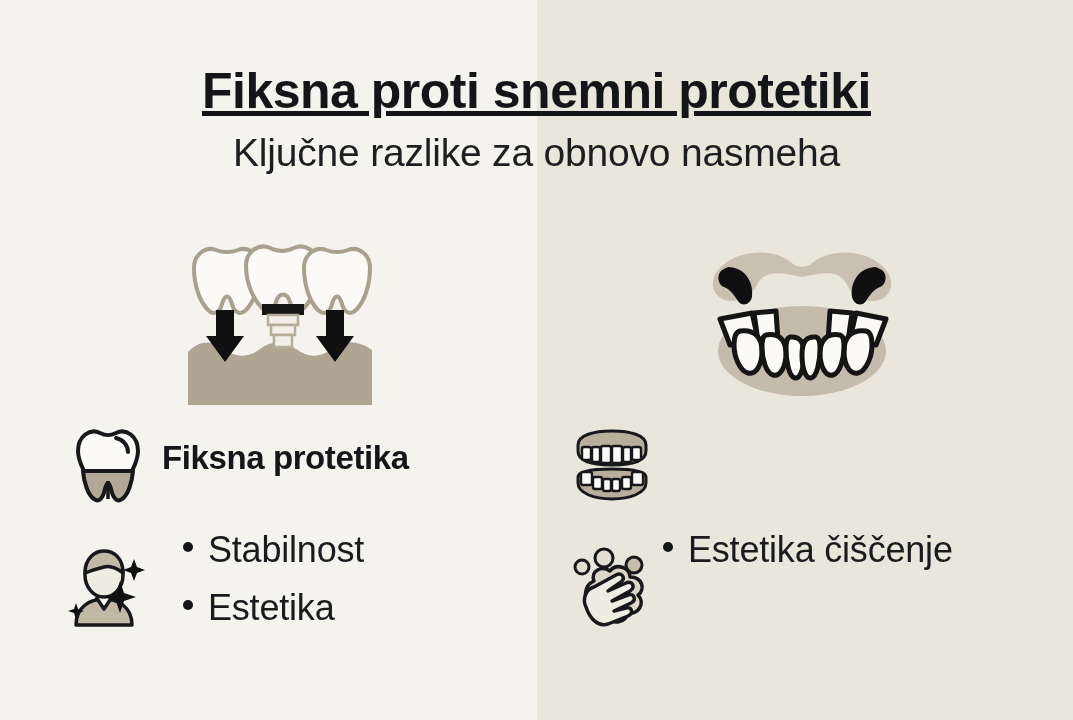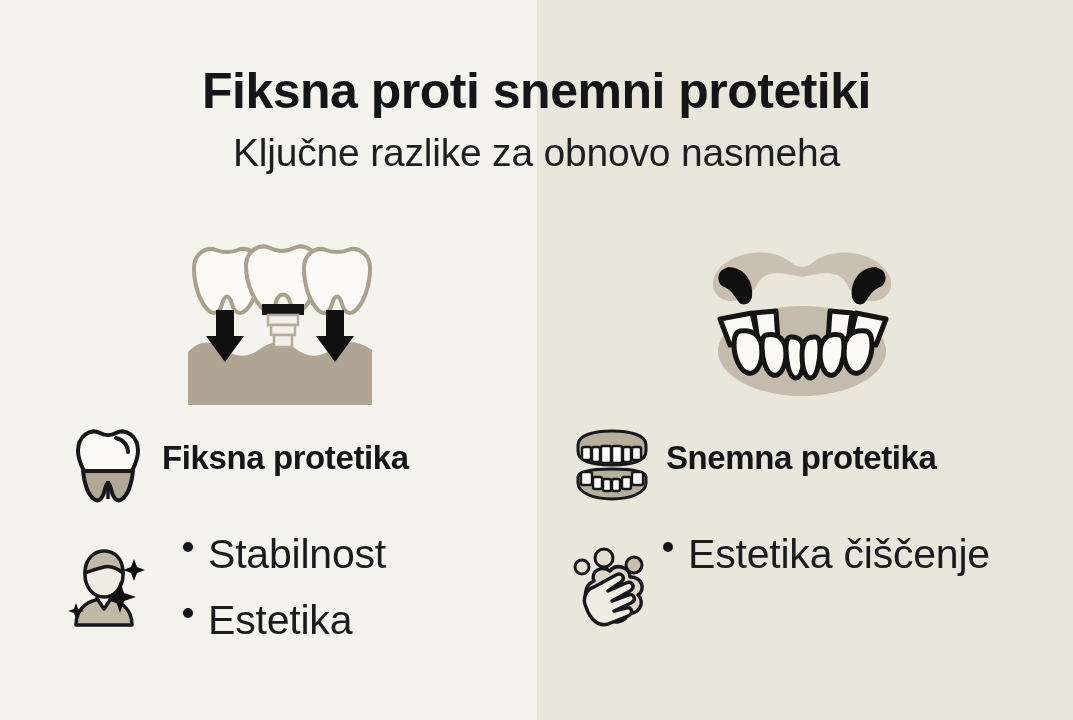--- a/index.html
+++ b/index.html
@@ -42,20 +42,21 @@
     text-align: center;
   }
   .title {
     margin: 0;
     padding-top: 63px;
     font-size: 50px;
     font-weight: 700;
     letter-spacing: -0.5px;
     color: #141519;
     line-height: 1.12;
+    text-decoration: underline;
   }
   .subtitle {
     margin: 0;
     padding-top: 12px;
     font-size: 39px;
     font-weight: 400;
     color: #1d1e22;
     letter-spacing: -0.2px;
   }
   
@@ -102,21 +103,21 @@
     list-style: none;
     margin: 0;
     padding: 0;
     position: absolute;
     left: 118px;
     top: 96px;
   }
   .col-right .bullets { left: 92px; }
 
   .bullet {
-    font-size: 41px;
+    font-size: 36px;
     font-weight: 400;
     color: #1a1b1f;
     line-height: 1.62;
     letter-spacing: -0.2px;
     white-space: nowrap;
     position: relative;
     padding-left: 28px;
   }
   .bullet::before {
     content: "";
@@ -282,21 +283,20 @@
           <g fill="#fbfaf6" stroke="#17181c" stroke-width="2.4">
             <rect x="9" y="43" width="11" height="13" rx="2"></rect>
             <rect x="21" y="48" width="9" height="12" rx="2"></rect>
             <rect x="31" y="50" width="8" height="12" rx="2"></rect>
             <rect x="40" y="50" width="8" height="12" rx="2"></rect>
             <rect x="50" y="48" width="9" height="12" rx="2"></rect>
             <rect x="60" y="43" width="11" height="13" rx="2"></rect>
           </g>
         </svg>
       </span>
-      <span class="col-title">Snemna protetika</span>
     </div>
 
     <span class="side-icon">
       <svg viewBox="0 0 90 86" width="90" height="86">
 
         <circle cx="14" cy="22" r="7" fill="#e3ded2" stroke="#17181c" stroke-width="3"></circle>
         <circle cx="36" cy="13" r="9" fill="#e3ded2" stroke="#17181c" stroke-width="3"></circle>
         <circle cx="66" cy="20" r="8" fill="#c6bdab" stroke="#17181c" stroke-width="3"></circle>
 
         <path d="M26 36 C22 26 34 20 42 26 C48 18 62 22 62 32

